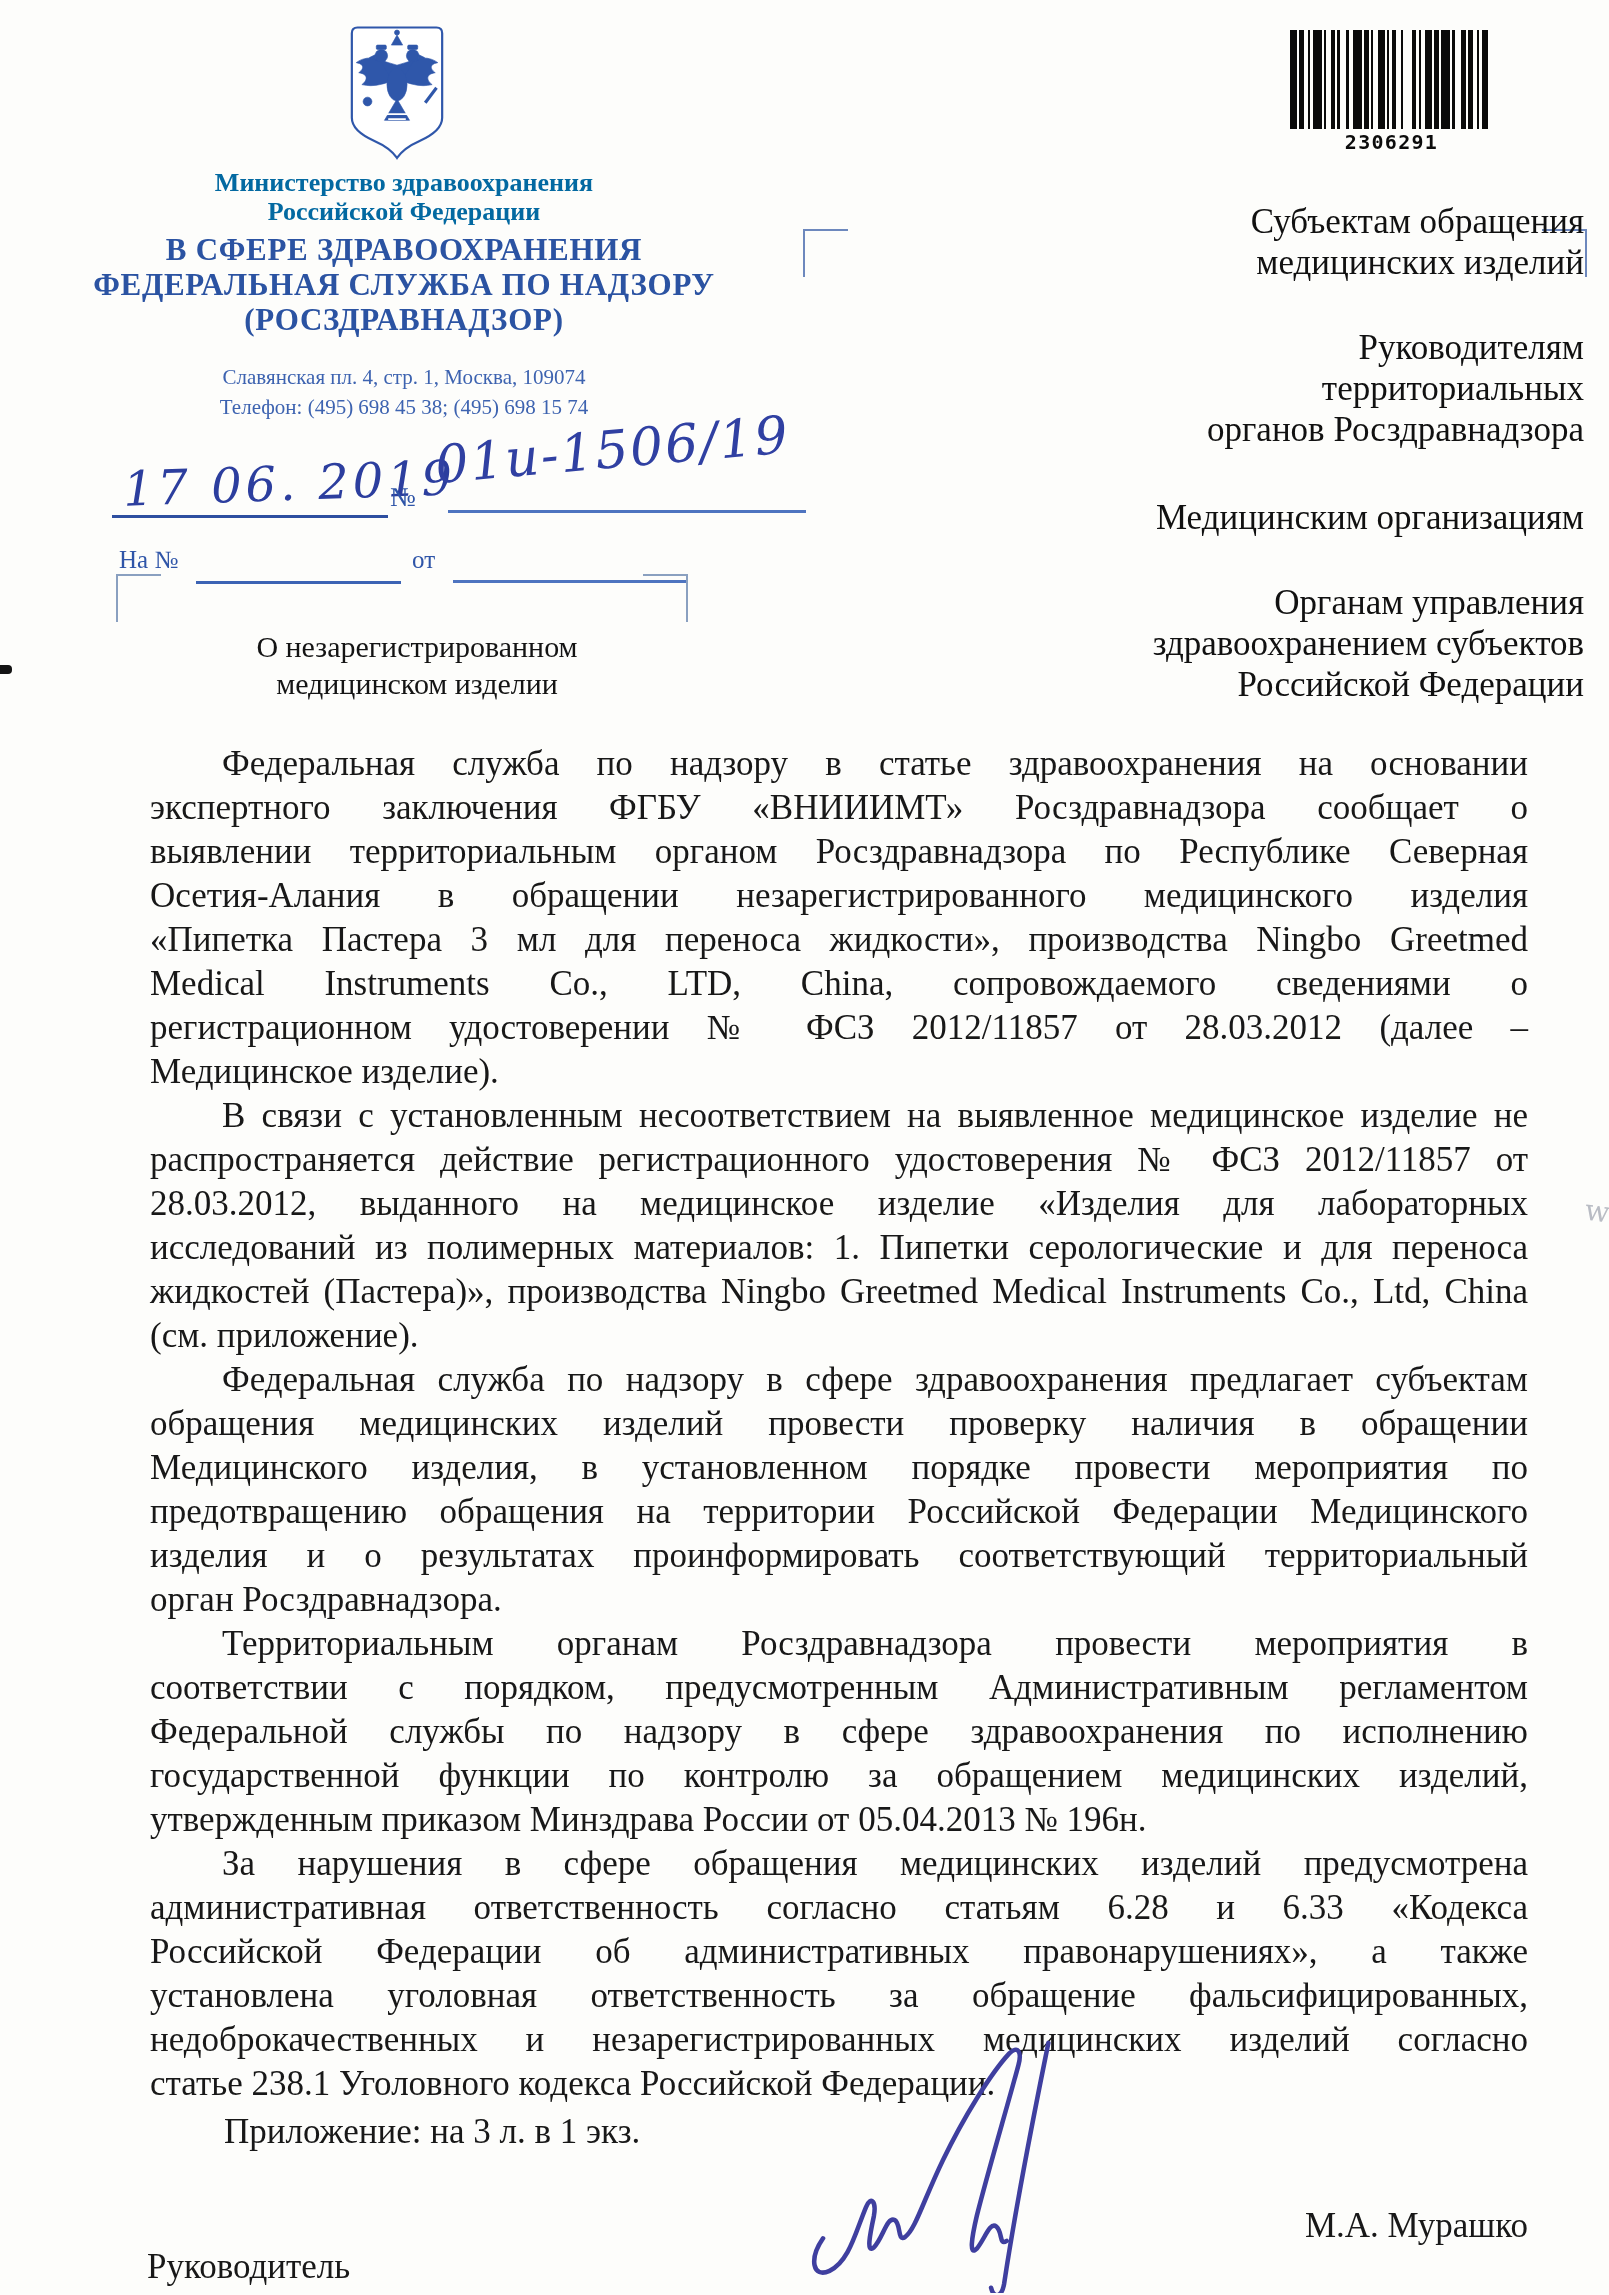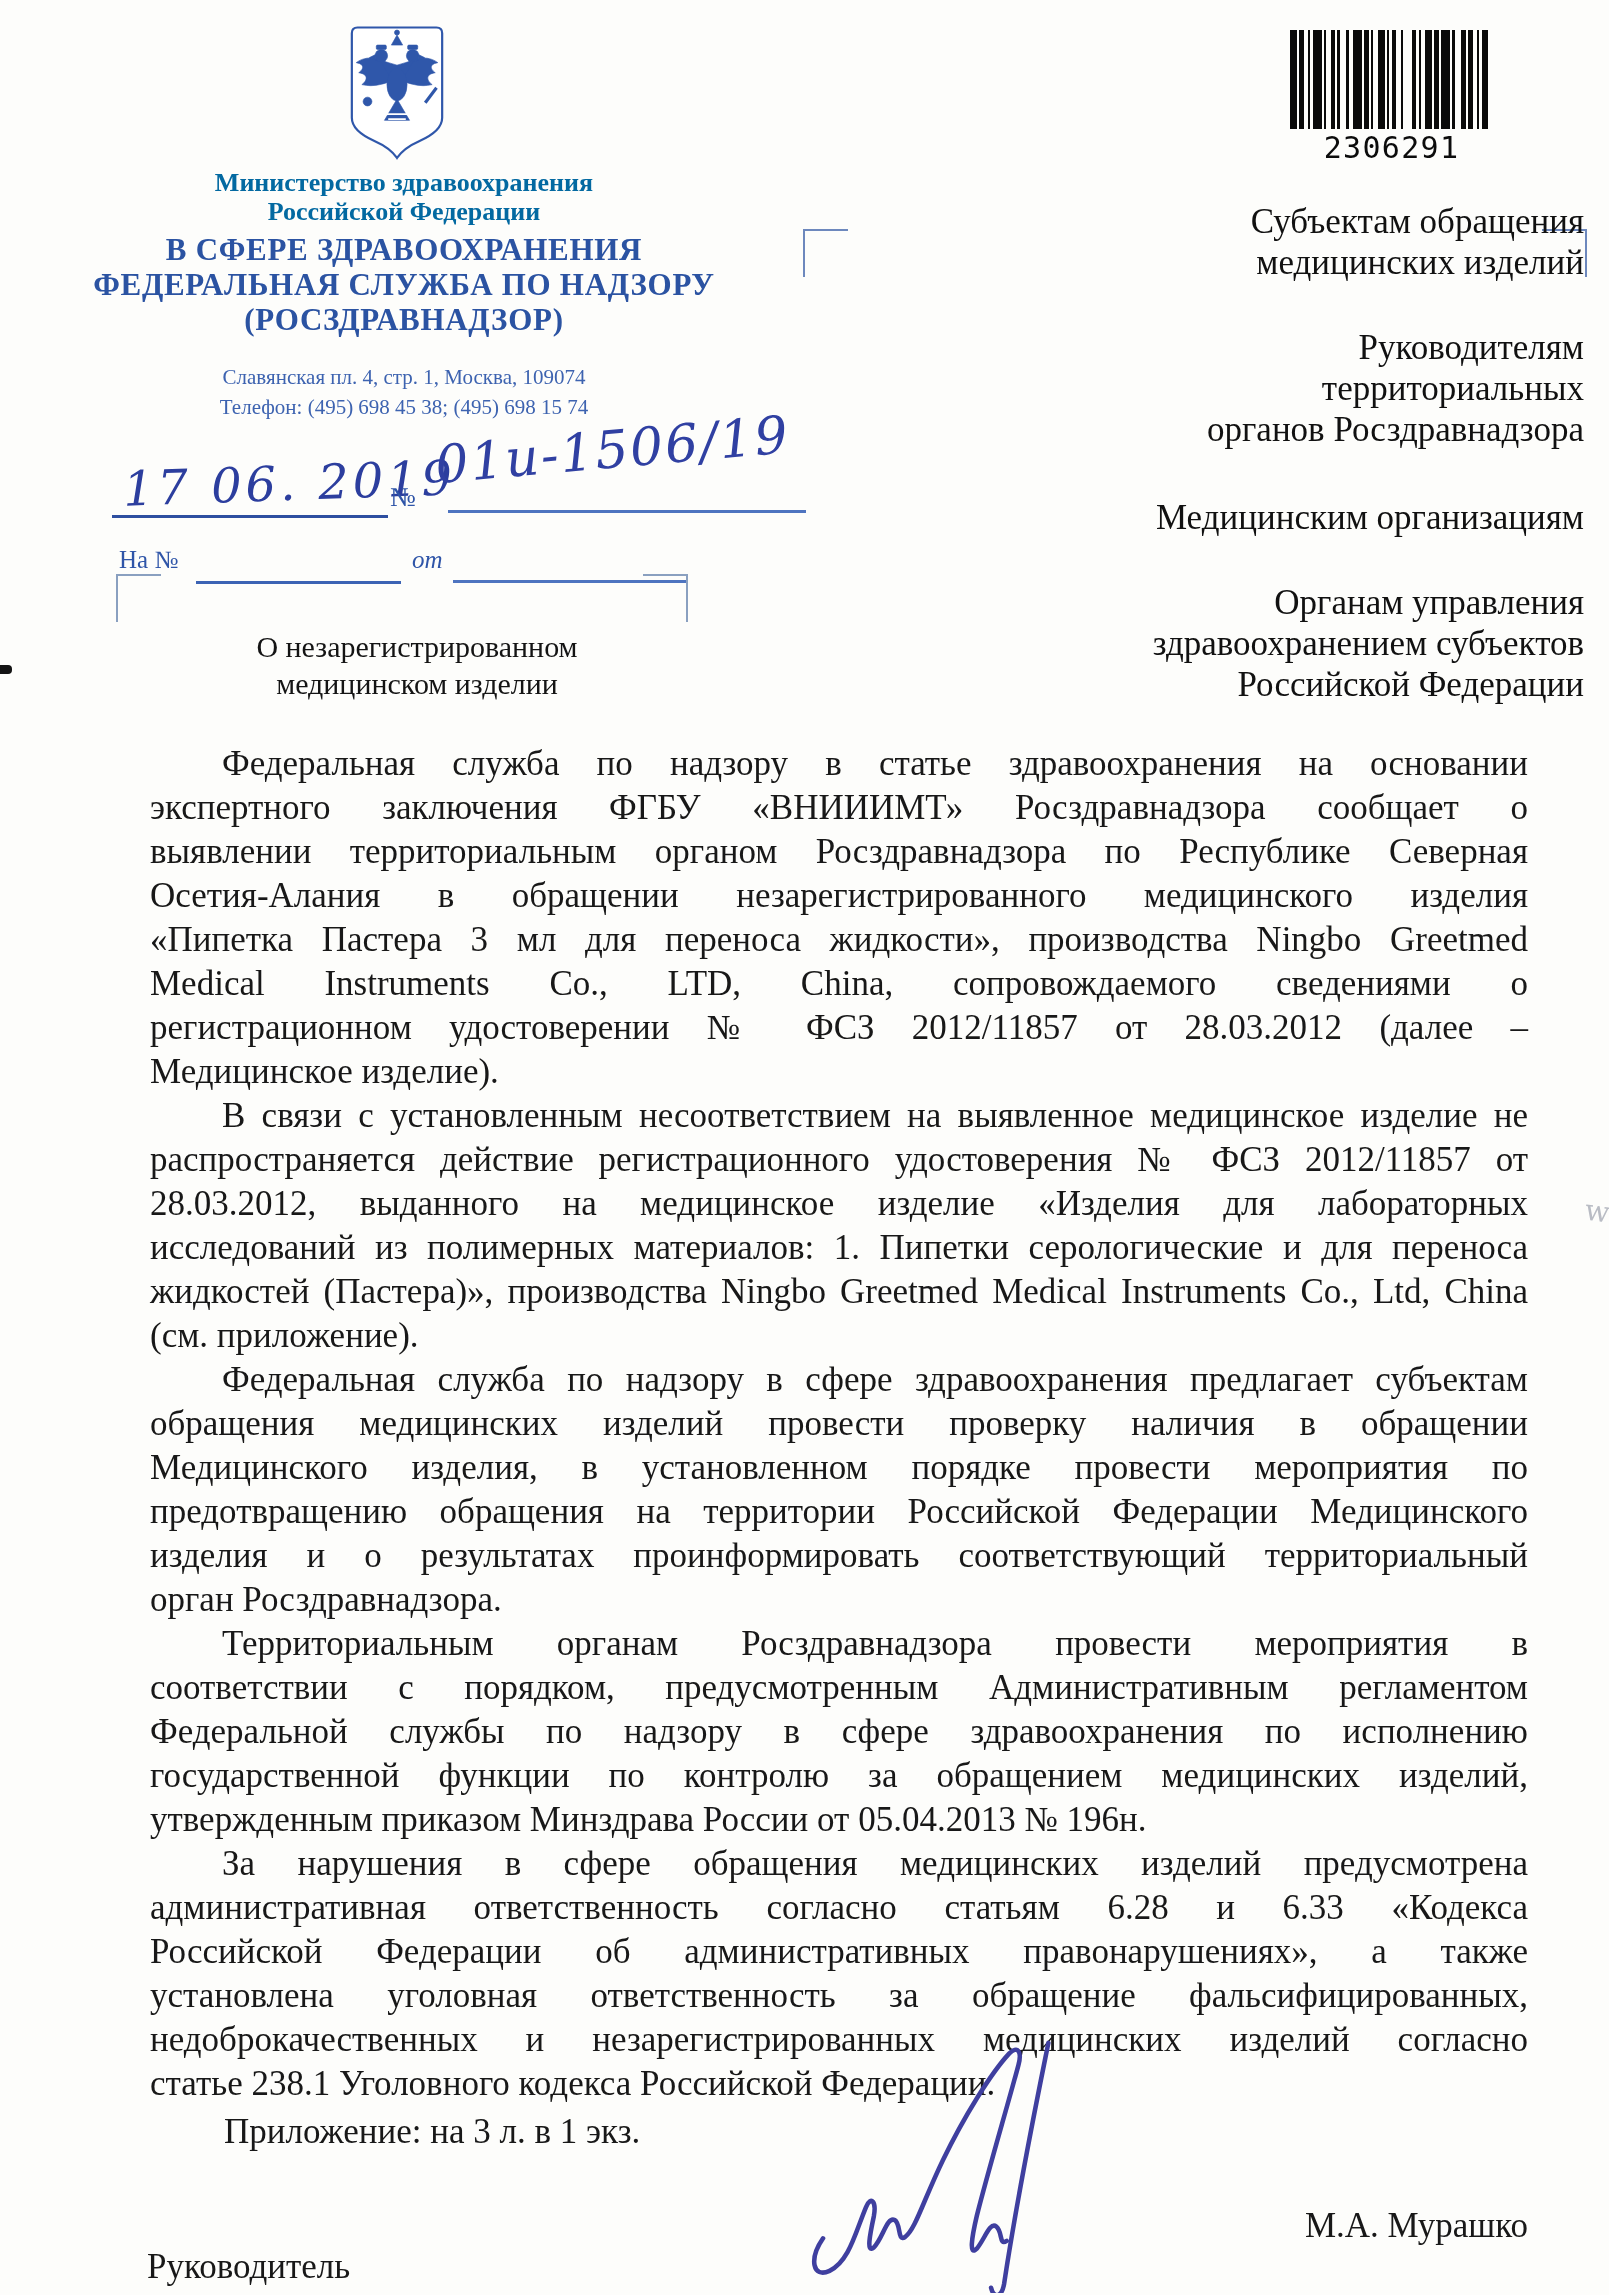--- a/index.html
+++ b/index.html
@@ -18,33 +18,33 @@
   #service{top:232px;font-size:31px;font-weight:bold;line-height:35px;color:#2b53a2;letter-spacing:0.7px;}
   #address-block{top:362px;font-size:21px;line-height:30px;color:#3d63b0;}
   
   .hand{font-style:italic;font-family:"DejaVu Serif","Liberation Serif",serif;}
   #hand-date{position:absolute;left:123px;top:455px;font-size:48px;color:#2c3e9e;letter-spacing:3.9px;transform:rotate(-2deg);}
   #no-sign{position:absolute;left:390px;top:482px;font-size:27px;color:#2f55a8;}
   #hand-number{position:absolute;left:438px;top:435px;font-size:52px;color:#3040a2;letter-spacing:2px;transform:rotate(-5deg);transform-origin:left bottom;}
   .rule{position:absolute;height:3.3px;background:#2e4fa0;}
   .rule.light{height:2.6px;background:#4e74c0;}
   #reply-no{position:absolute;left:119px;top:546px;font-size:25px;color:#2f55a8;}
-  #reply-from{position:absolute;left:412px;top:546px;font-size:25px;color:#2f55a8;font-style:italic;}
+  #reply-from{position:absolute;left:412px;top:546px;font-size:25px;color:#2f55a8;}
   
   .corner{position:absolute;width:43px;height:46px;}
   .corner.tl{border-top:2.6px solid #8aa0c0;border-left:2.6px solid #8aa0c0;}
   .corner.tr{border-top:2.6px solid #8aa0c0;border-right:2.6px solid #8aa0c0;}
   .corner.blue.tl{border-color:#6d88bd;}
   .corner.blue.tr{border-color:#6d88bd;}
   
   #subject{position:absolute;left:150px;top:628px;width:534px;text-align:center;font-size:30px;line-height:37px;color:#141414;}
   
   #barcode{position:absolute;left:1290px;top:30px;width:203px;height:99px;display:flex;align-items:stretch;}
   #barcode div{height:100%;}
-  #barcode-number{position:absolute;left:1290px;top:130px;width:203px;text-align:center;font-family:"DejaVu Sans Mono","Liberation Mono",monospace;font-size:30px;letter-spacing:1.3px;color:#0c0c0c;}
+  #barcode-number{position:absolute;left:1290px;top:130px;width:203px;text-align:center;font-family:"DejaVu Sans Mono","Liberation Mono",monospace;font-size:20px;letter-spacing:1.3px;color:#0c0c0c;font-weight:bold;}
   
   .addr-block{position:absolute;left:802px;width:782px;text-align:right;font-size:35px;line-height:41px;color:#111;}
   
   #body-text{position:absolute;left:150px;top:742px;width:1378px;font-size:35px;color:#181818;}
   .bline{height:44px;line-height:44px;text-align:justify;text-align-last:justify;white-space:normal;overflow:visible;}
   .bline.first{text-indent:72px;}
   .bline.last{text-align-last:left;}
   
   #attachment{position:absolute;left:224px;top:2112px;font-size:35px;color:#181818;}
   #signer-title{position:absolute;left:147px;top:2221px;font-size:35px;color:#181818;margin-top:26px;}

